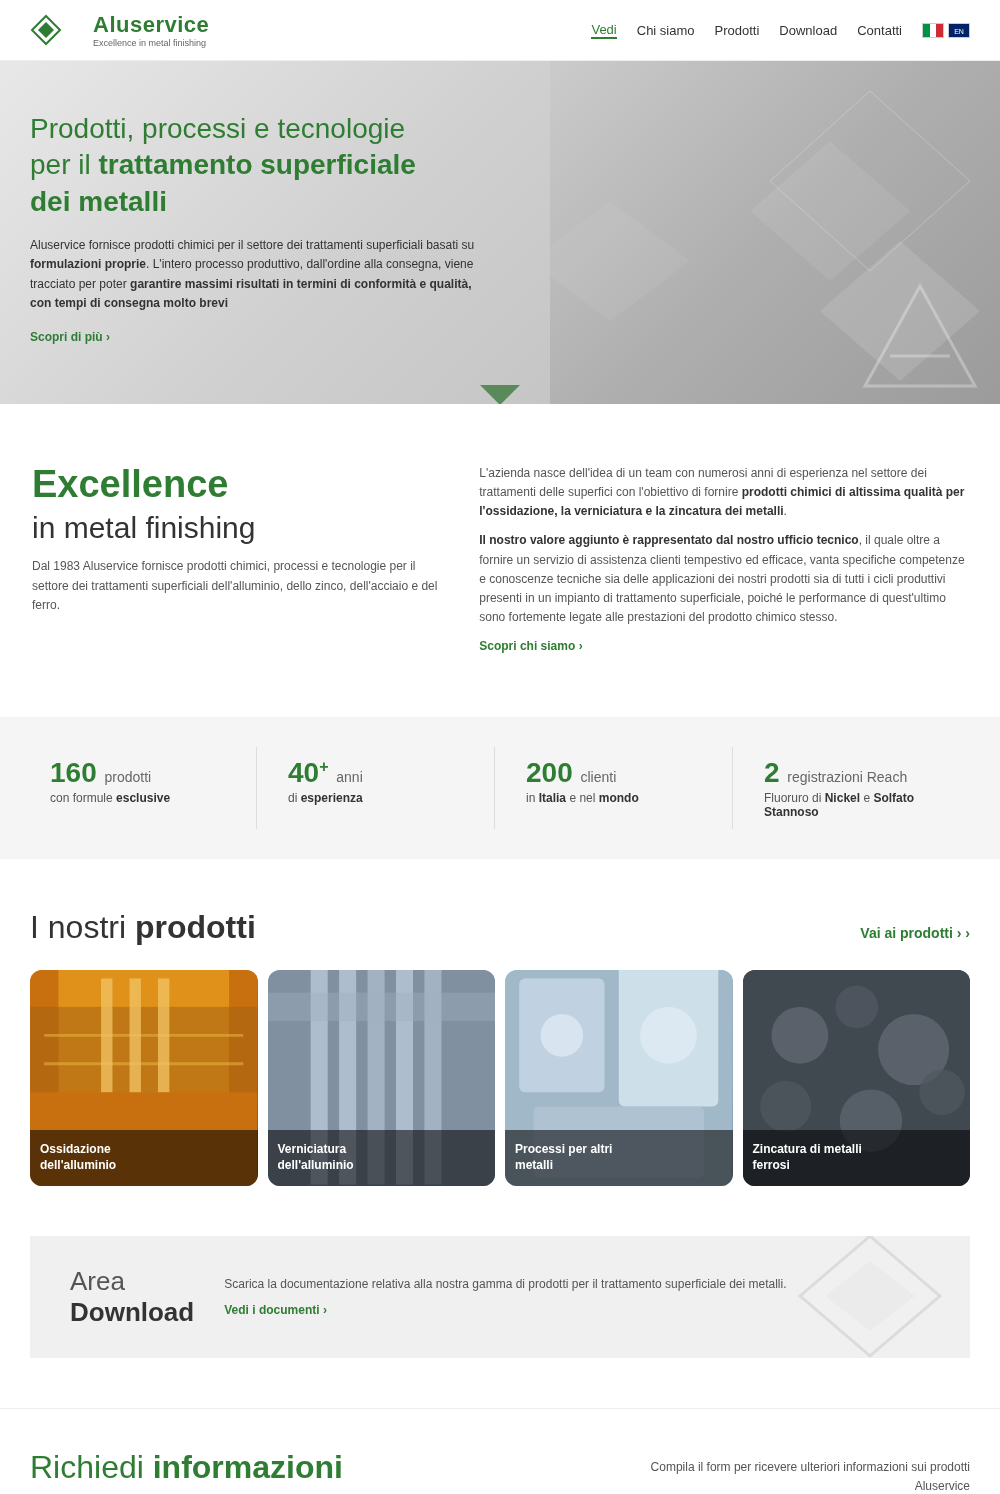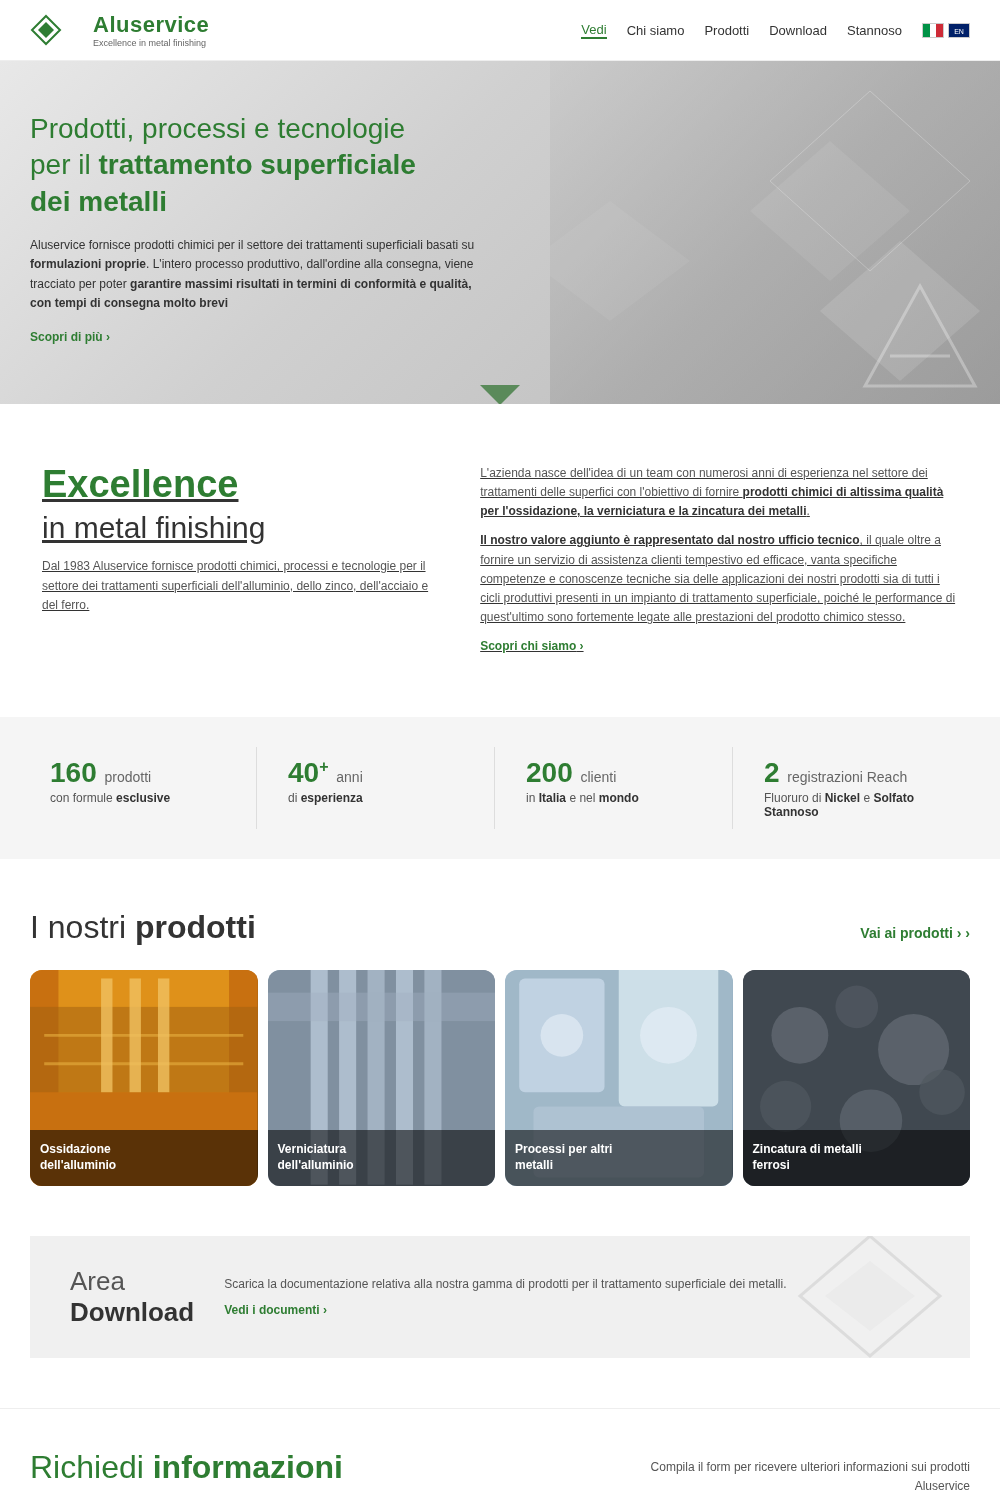--- a/index.html
+++ b/index.html
@@ -24,21 +24,21 @@
     .hero h1 { font-size: 28px; color: #2e7d32; font-weight: normal; line-height: 1.3; margin-bottom: 16px; }
     .hero h1 strong { font-weight: bold; color: #2e7d32; }
     .hero p { font-size: 12px; color: #333; line-height: 1.6; margin-bottom: 16px; }
     .hero p strong { font-weight: bold; }
     .hero-link { color: #2e7d32; font-size: 12px; text-decoration: none; font-weight: bold; }
     .hero-link::after { content: ' ›'; }
     .hero-metal-bg { position: absolute; right: 0; top: 0; width: 450px; height: 100%; background: linear-gradient(135deg, #c8c8c8 0%, #a0a0a0 50%, #888 100%); opacity: 0.6; }
     .hero-arrow { position: absolute; bottom: -1px; left: 50%; transform: translateX(-50%); width: 0; height: 0; border-left: 20px solid transparent; border-right: 20px solid transparent; border-top: 20px solid #5a8a5a; }
 
     
-    .excellence-section { display: flex; gap: 40px; padding: 60px 42px; align-items: flex-start; text-decoration: underline; }
+    .excellence-section { display: flex; gap: 40px; padding: 60px 32px; align-items: flex-start; }
     .excellence-left { flex: 1; }
     .excellence-left h2 { font-size: 36px; color: #2e7d32; font-weight: bold; line-height: 1.1; margin-bottom: 8px; }
     .excellence-left h2 span { color: #333; font-weight: normal; font-size: 30px; }
     .excellence-left p { font-size: 12px; color: #555; line-height: 1.6; margin-top: 12px; }
     .excellence-right { flex: 1.2; font-size: 12px; color: #555; line-height: 1.6; }
     .excellence-right p { margin-bottom: 10px; }
     .excellence-right strong { color: #333; }
     .excellence-right a { color: #2e7d32; text-decoration: none; font-weight: bold; font-size: 12px; }
     .excellence-right a::after { content: ' ›'; }
 
@@ -96,21 +96,21 @@
     <div>
       <div class="logo-text">Aluservice</div>
       <div class="logo-sub">Excellence in metal finishing</div>
     </div>
   </div>
   <nav>
     <a href="#" class="active">Vedi</a>
     <a href="#">Chi siamo</a>
     <a href="#">Prodotti</a>
     <a href="#">Download</a>
-    <a href="#">Stannoso</a>
+    <a href="#">Contatti</a>
     <div class="flags">
       <span class="flag flag-it" style="display:inline-block;width:22px;height:15px;background:linear-gradient(to right,#009246 33%,#fff 33%,#fff 66%,#ce2b37 66%);border:1px solid #ccc;"></span>
       <span class="flag flag-uk" style="display:inline-block;width:22px;height:15px;background:#012169;border:1px solid #ccc;font-size:7px;color:#fff;text-align:center;line-height:15px;">EN</span>
     </div>
   </nav>
 </header>
 
 <section class="hero">
   <div class="hero-metal-bg"></div>
   <div style="position:absolute;right:0;top:0;width:450px;height:100%;overflow:hidden;">

